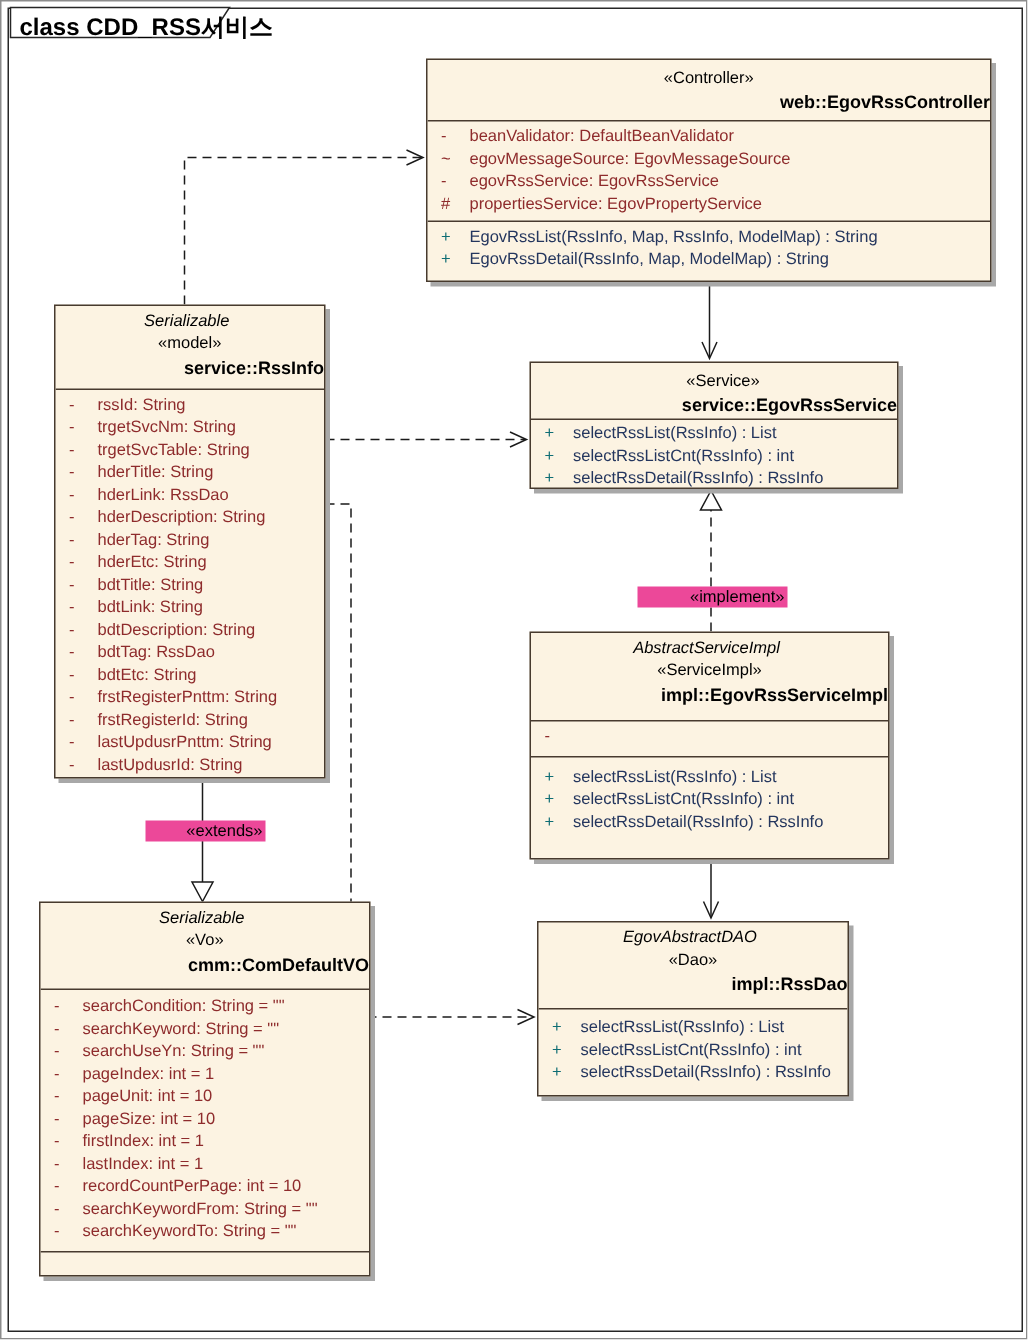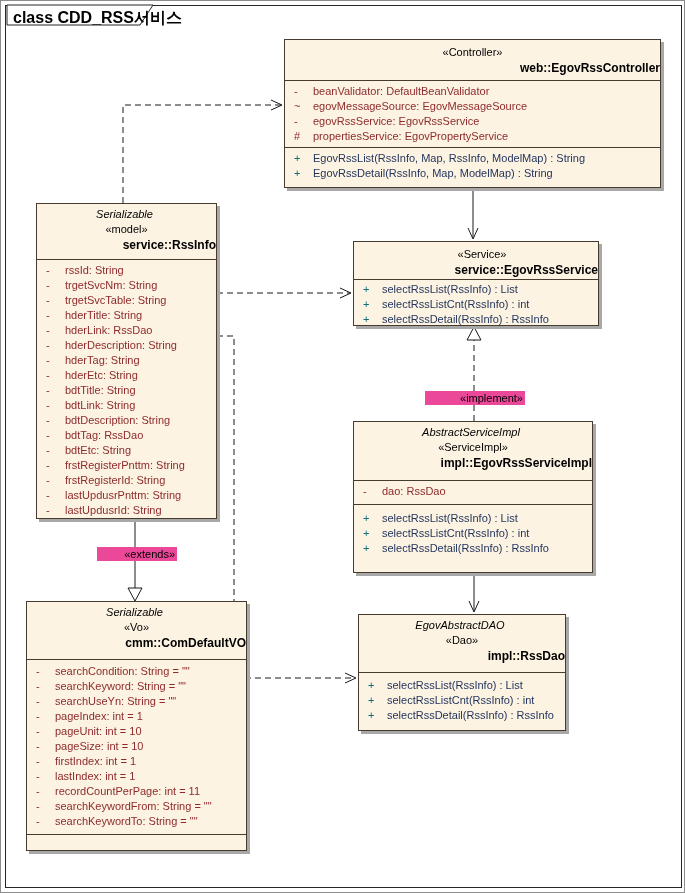--- a/index.html
+++ b/index.html
@@ -211,21 +211,20 @@
   <div class="uml-class" style="left:352px;top:420px;width:240px;height:152px;">
     <div class="head" style="height:58px;">
       <div class="base">AbstractServiceImpl</div>
       <div class="stereo">«ServiceImpl»</div>
       <div class="cname">impl::EgovRssServiceImpl</div>
     </div>
     <div class="compartment attrs" style="height:24px;">
 
     <div class="row">
           <span class="vis">-</span>
-          <span class="txt">dao: RssDao</span>
         </div>
       </div>
     <div class="compartment ops" style="height:68px;padding-top:6px;">
 
     <div class="row">
           <span class="vis">+</span>
           <span class="txt">selectRssList(RssInfo) : List</span>
         </div>
         <div class="row">
           <span class="vis">+</span>
@@ -296,21 +295,21 @@
         <div class="row">
           <span class="vis">-</span>
           <span class="txt">firstIndex: int = 1</span>
         </div>
         <div class="row">
           <span class="vis">-</span>
           <span class="txt">lastIndex: int = 1</span>
         </div>
         <div class="row">
           <span class="vis">-</span>
-          <span class="txt">recordCountPerPage: int = 11</span>
+          <span class="txt">recordCountPerPage: int = 10</span>
         </div>
         <div class="row">
           <span class="vis">-</span>
           <span class="txt">searchKeywordFrom: String = ""</span>
         </div>
         <div class="row">
           <span class="vis">-</span>
           <span class="txt">searchKeywordTo: String = ""</span>
         </div>
       </div>

